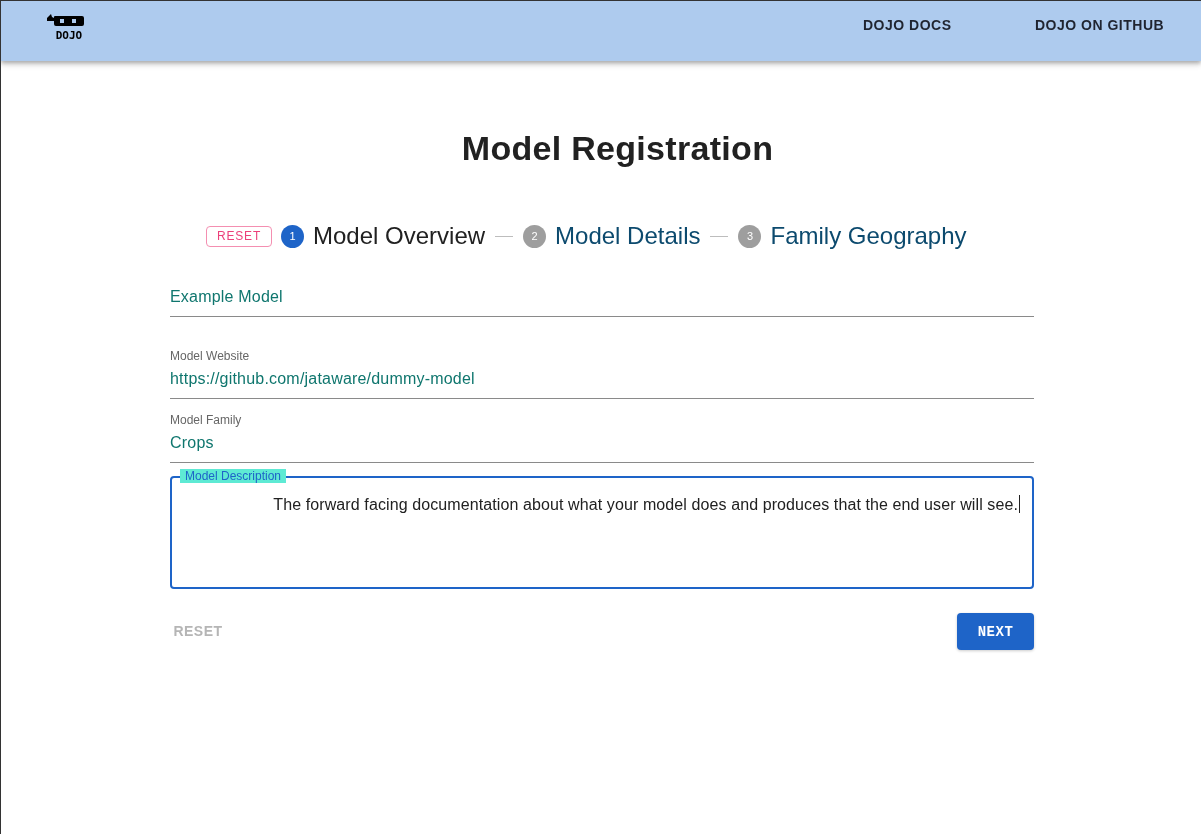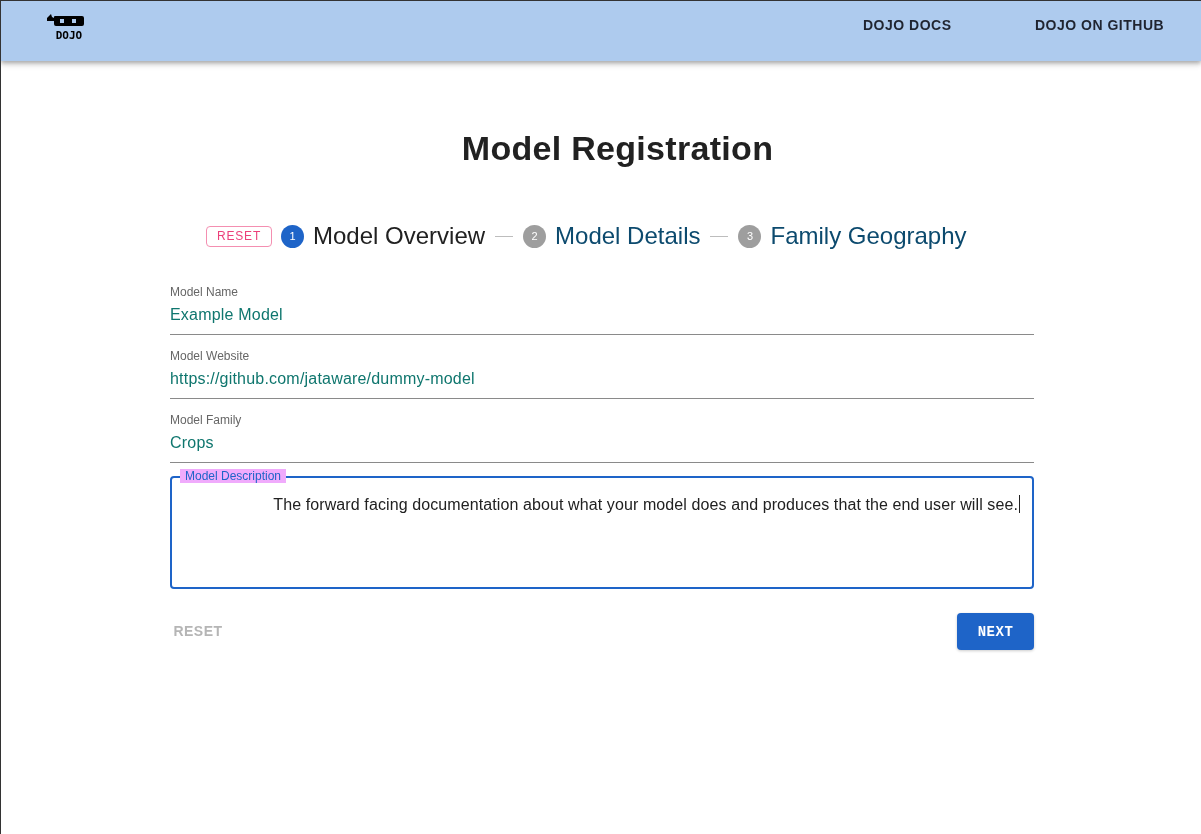--- a/index.html
+++ b/index.html
@@ -78,21 +78,21 @@
     .f-name { top: 284px; }
     .f-web { top: 348px; }
     .f-family { top: 412px; }
 
     .desc-wrap {
       position: absolute; left: 169px; top: 475px; width: 864px; height: 113px;
       border: 2px solid #1e64c8; border-radius: 4px;
     }
     .desc-legend {
       position: absolute; left: 8px; top: -9px;
-      background: #f0abfc; padding: 0 5px;
+      background: #5eead4; padding: 0 5px;
       font-size: 12px; color: #1e64c8;
     }
     .desc-text {
       position: absolute; left: 12px; top: 16px; right: 12px; bottom: 8px;
       border: none; outline: none; resize: none; background: transparent;
       font-size: 16px; color: #212121; line-height: 22px;
       font-family: "Liberation Sans", sans-serif;
       letter-spacing: 0.1px;
       text-align: right;
     }
@@ -143,21 +143,20 @@
     <span class="step-label inactive">Model Details</span>
   </div>
   <span class="connector"></span>
   <div class="step">
     <span class="step-circle inactive">3</span>
     <span class="step-label inactive">Family Geography</span>
   </div>
 </div>
 
 <div class="field f-name">
-  <label class="field-label">Model Name</label>
   <input class="field-input" value="Example Model" style="">
 </div>
 
 <div class="field f-web">
   <label class="field-label">Model Website</label>
   <input class="field-input" value="https://github.com/jataware/dummy-model" style="">
 </div>
 
 <div class="field f-family">
   <label class="field-label">Model Family</label>

